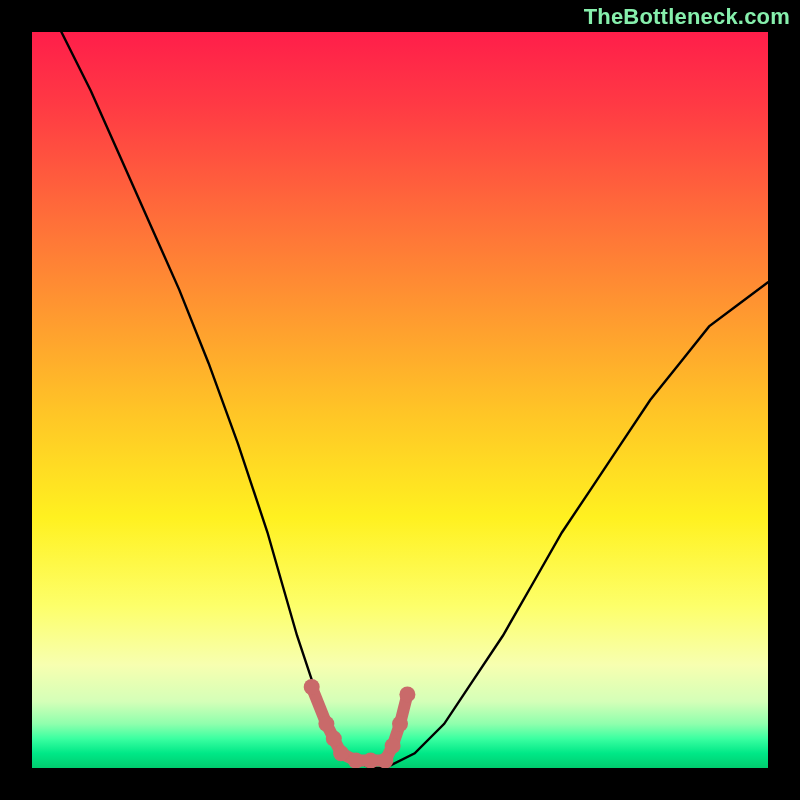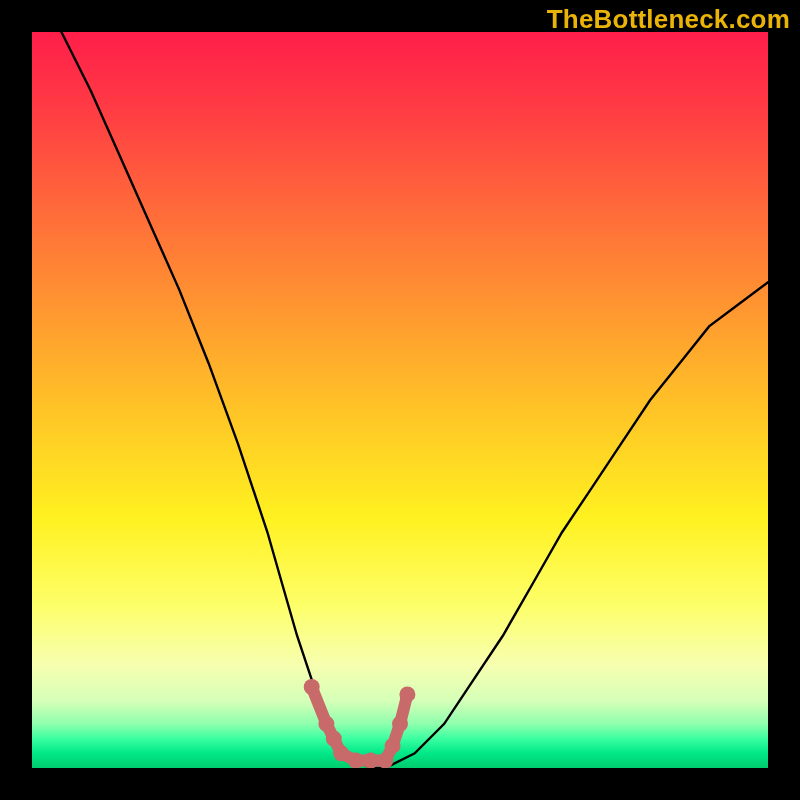--- a/index.html
+++ b/index.html
@@ -45,22 +45,22 @@
       #8fffad 94%,
       #3bffa1 96%,
       #00e887 98%,
       #00cc6e 100%
     );
   }
   .watermark {
     position: absolute;
     top: 4px;
     right: 10px;
-    color: #eab308;
-    font-size: 26px;
+    color: #86efac;
+    font-size: 22px;
     font-weight: 600;
     letter-spacing: 0.2px;
     user-select: none;
   }
   svg.curve {
     position: absolute;
     inset: 0;
     width: 100%;
     height: 100%;
   }

